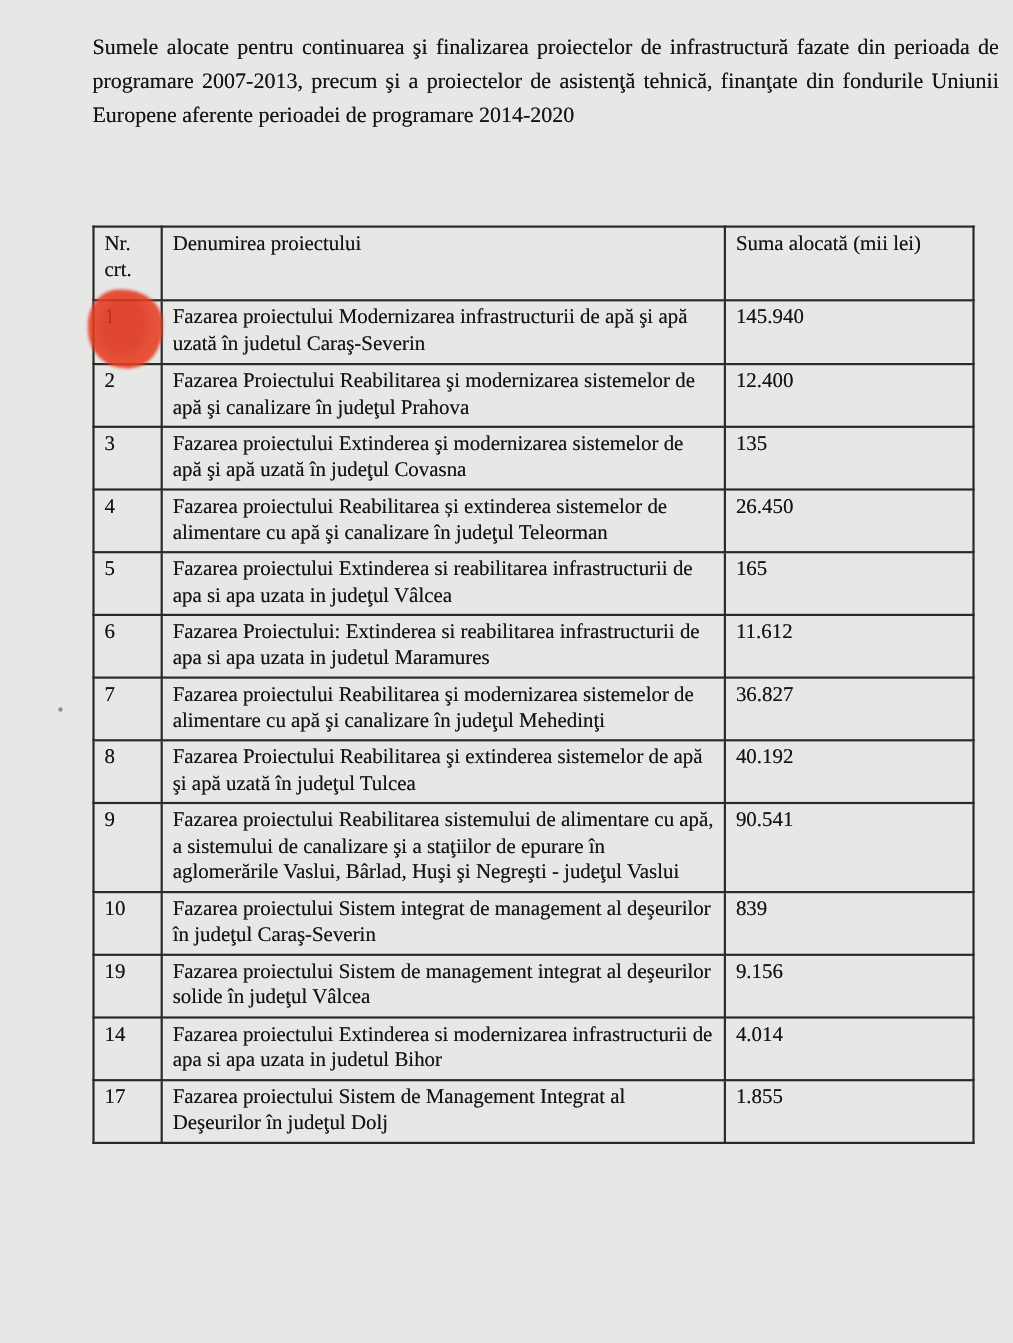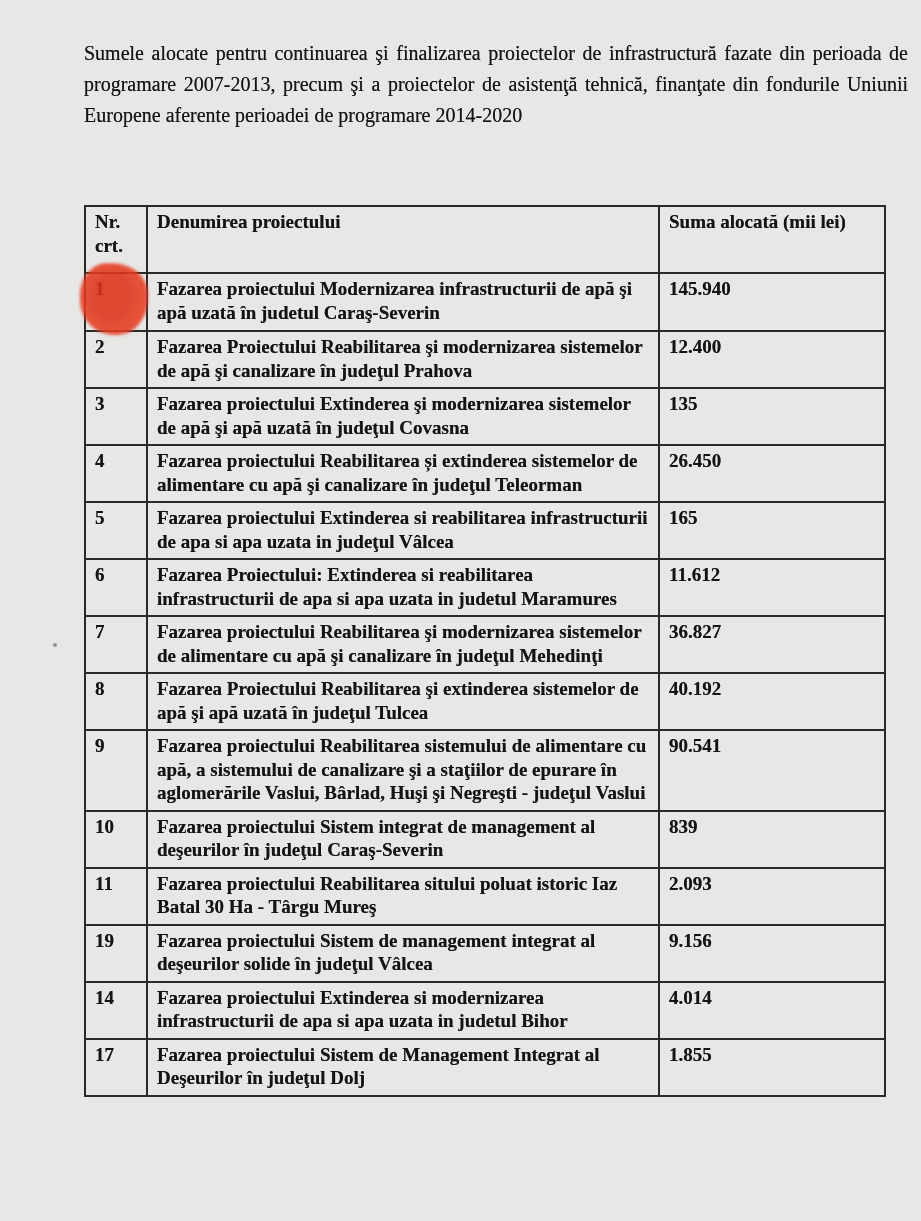--- a/index.html
+++ b/index.html
@@ -21,21 +21,20 @@
   }
   .heading {
     position: absolute;
     left: 84px;
     top: 28px;
     width: 824px;
     font-size: 20px;
     line-height: 31px;
     text-align: justify;
     text-shadow: 0 0 0.6px rgba(10,10,10,0.65);
-    margin-top: 10px;
   }
   .table-wrap {
     position: absolute;
     left: 84px;
     top: 205px;
     width: 800px;
   }
   table.doc-table {
     width: 800px;
     border-collapse: collapse;
@@ -44,21 +43,21 @@
     line-height: 23.5px;
   }
   table.doc-table col.c-nr   { width: 62px; }
   table.doc-table col.c-name { width: 512px; }
   table.doc-table col.c-sum  { width: 226px; }
   table.doc-table th,
   table.doc-table td {
     border: 2px solid #2a2a29;
     vertical-align: top;
     text-align: left;
-    font-weight: bold;
+    font-weight: normal;
     padding: 3px 8px 5px 9px;
     text-shadow: 0 0 0.6px rgba(10,10,10,0.6);
     overflow: hidden;
   }
   table.doc-table thead th {
     height: 67px;
   }
   td.cell-name {
     text-align: justify;
   }
@@ -165,25 +164,20 @@
           <td class="cell-nr">9</td>
           <td class="cell-name">Fazarea proiectului Reabilitarea sistemului de alimentare cu apă, a sistemului de canalizare şi a staţiilor de epurare în aglomerările Vaslui, Bârlad, Huşi şi Negreşti - judeţul Vaslui</td>
           <td class="cell-sum">90.541</td>
         </tr>
         <tr>
           <td class="cell-nr">10</td>
           <td class="cell-name">Fazarea proiectului Sistem integrat de management al deşeurilor în judeţul Caraş-Severin</td>
           <td class="cell-sum">839</td>
         </tr>
         <tr>
-          <td class="cell-nr">11</td>
-          <td class="cell-name">Fazarea proiectului Reabilitarea sitului poluat istoric Iaz Batal 30 Ha - Târgu Mureş</td>
-          <td class="cell-sum">2.093</td>
-        </tr>
-        <tr>
           <td class="cell-nr">19</td>
           <td class="cell-name">Fazarea proiectului Sistem de management integrat al deşeurilor solide în judeţul Vâlcea</td>
           <td class="cell-sum">9.156</td>
         </tr>
         <tr>
           <td class="cell-nr">14</td>
           <td class="cell-name">Fazarea proiectului Extinderea si modernizarea infrastructurii de apa si apa uzata in judetul Bihor</td>
           <td class="cell-sum">4.014</td>
         </tr>
         <tr>

